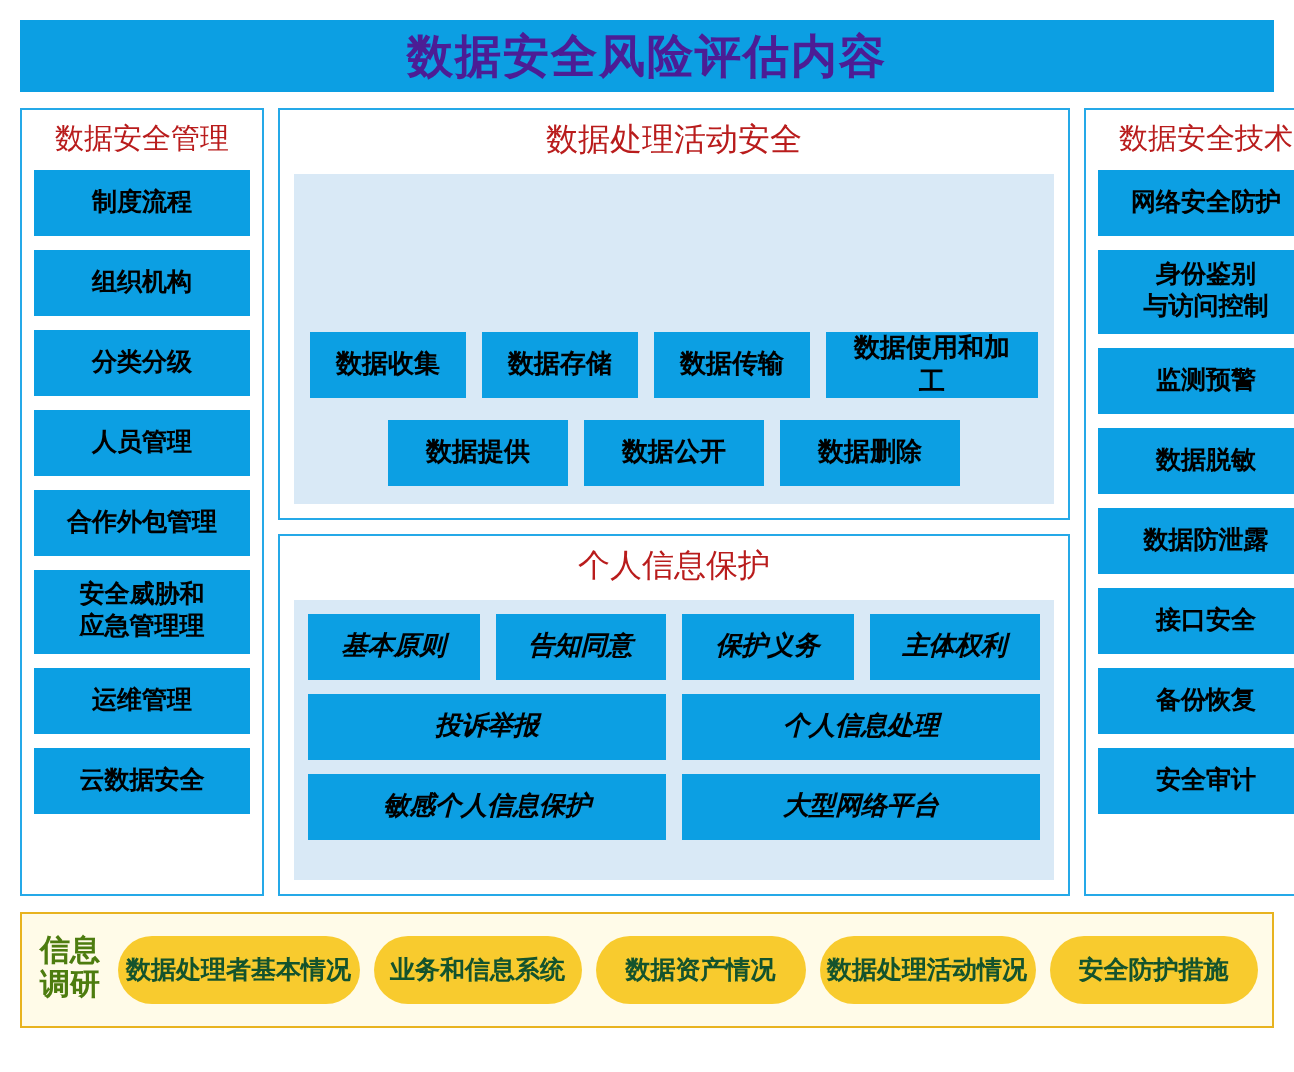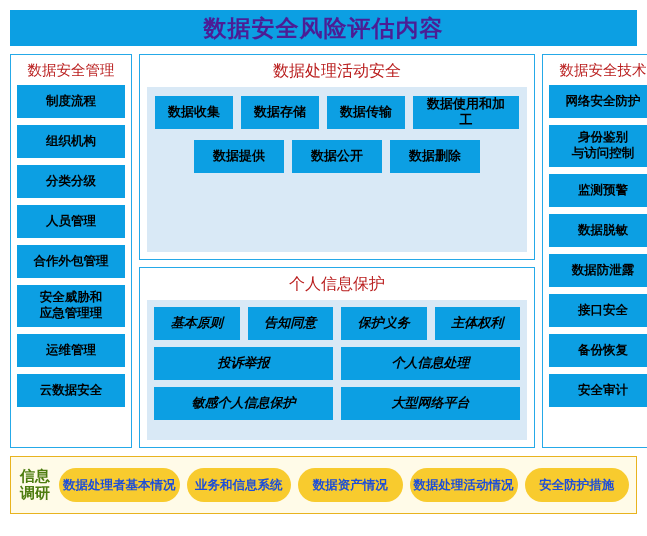--- a/index.html
+++ b/index.html
@@ -120,21 +120,21 @@
   }
   .center-panel.top { height: 206px; }
   .center-panel.bottom { flex: 1 1 auto; }
 
   .inner-area {
     background: #D9E9F6;
     margin: 0 7px 7px 7px;
     flex: 1 1 auto;
     display: flex;
     flex-direction: column;
-    justify-content: flex-start;
+    justify-content: flex-end;
     gap: 11px;
     padding: 9px 8px;
     box-sizing: border-box;
   }
   .inner-area.tight {
     gap: 7px;
     padding: 7px 7px;
     justify-content: flex-start;
   }
 
@@ -177,21 +177,21 @@
     flex: 0 0 auto;
     padding: 0 2px;
   }
   .survey-items {
     display: flex;
     gap: 7px;
     flex: 1 1 auto;
   }
   .chip {
     background: #F8CB2E;
-    color: #1d4ed8;
+    color: #14532d;
     font-size: 12.5px;
     font-weight: bold;
     height: 34px;
     display: flex;
     align-items: center;
     justify-content: center;
     flex: 1 1 0;
     text-align: center;
     padding: 15px 4px;
     box-sizing: border-box;

